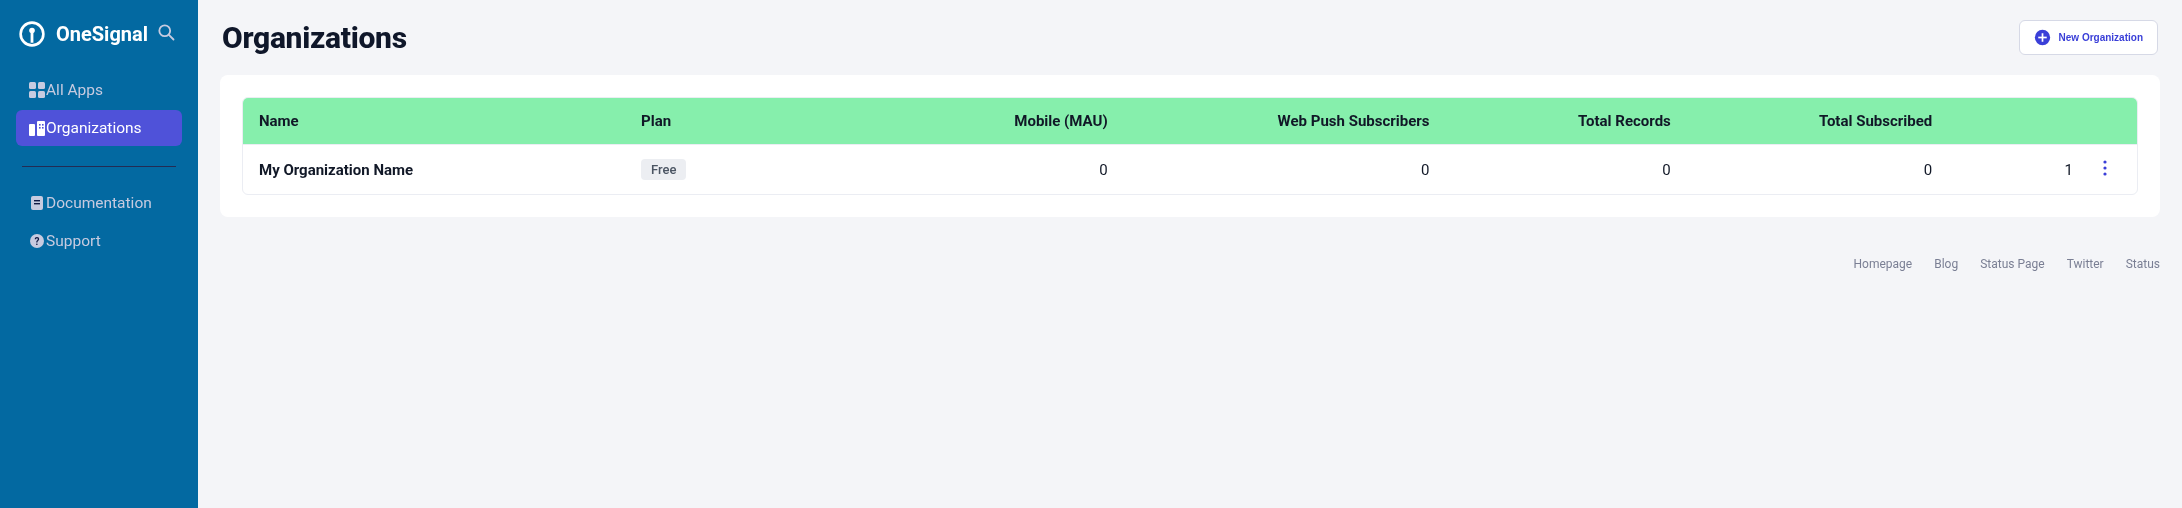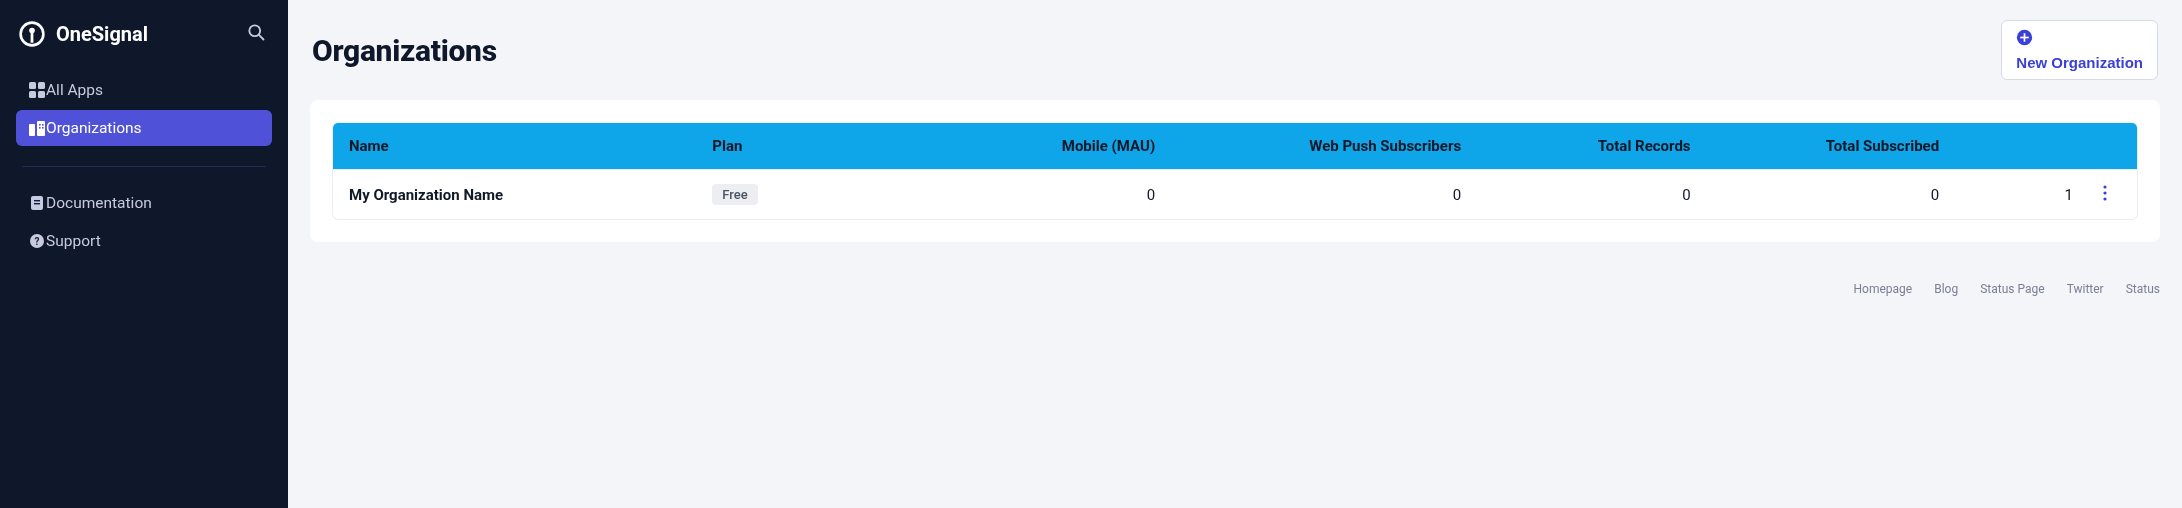--- a/index.html
+++ b/index.html
@@ -6,22 +6,22 @@
   html, body { height: 100%; }
   body {
     font-family: -apple-system, BlinkMacSystemFont, "Segoe UI", Roboto, Helvetica, Arial, sans-serif;
     background: #f4f5f8;
     display: flex;
     min-height: 365px;
     color: #1f2937;
   }
   
   .sidebar {
-    width: 288px;
-    background: #0f172a;
+    width: 198px;
+    background: #0369a1;
     color: #c7cbe0;
     flex-shrink: 0;
     display: flex;
     flex-direction: column;
     padding-top: 14px;
   }
   .sidebar-top {
     display: flex;
     align-items: center;
     justify-content: space-between;
@@ -88,52 +88,51 @@
     padding: 20px 2px 20px 2px;
   }
   .page-title {
     font-size: 30px;
     font-weight: 800;
     color: #0f172a;
     letter-spacing: -0.3px;
   }
   .new-btn {
     display: flex;
-    align-items: flex-start;
+    align-items: center;
     gap: 8px;
     background: #ffffff;
     border: 1px solid #d6d9e6;
     border-radius: 6px;
     padding: 8px 14px;
     color: #3a3fd8;
     font-weight: 600;
-    font-size: 15px;
+    font-size: 10px;
     cursor: pointer;
-    flex-direction: column;
   }
   .new-btn svg { display: block; }
   .card {
     background: #ffffff;
     border-radius: 8px;
     padding: 22px;
   }
   .table {
     width: 100%;
     border: 1px solid #ebedf3;
     border-radius: 6px;
     overflow: hidden;
   }
   .thead, .trow {
     display: grid;
     grid-template-columns: 1.9fr 1.1fr 1.3fr 1.6fr 1.2fr 1.3fr 0.7fr 48px;
     align-items: center;
     padding: 0 8px;
   }
   .thead {
-    background: #0ea5e9;
+    background: #86efac;
     border-bottom: 1px solid #ebedf3;
   }
   .th {
     font-weight: 700;
     font-size: 15px;
     color: #111827;
     padding: 14px 8px;
   }
   .th.right, .td.right { text-align: right; }
   .trow {

